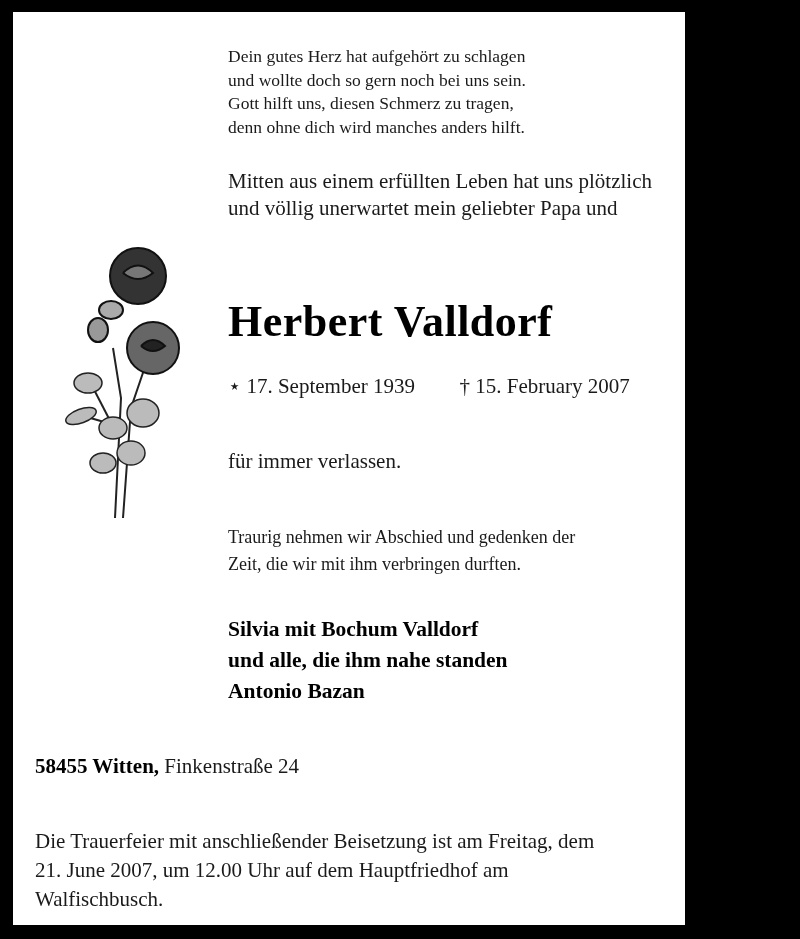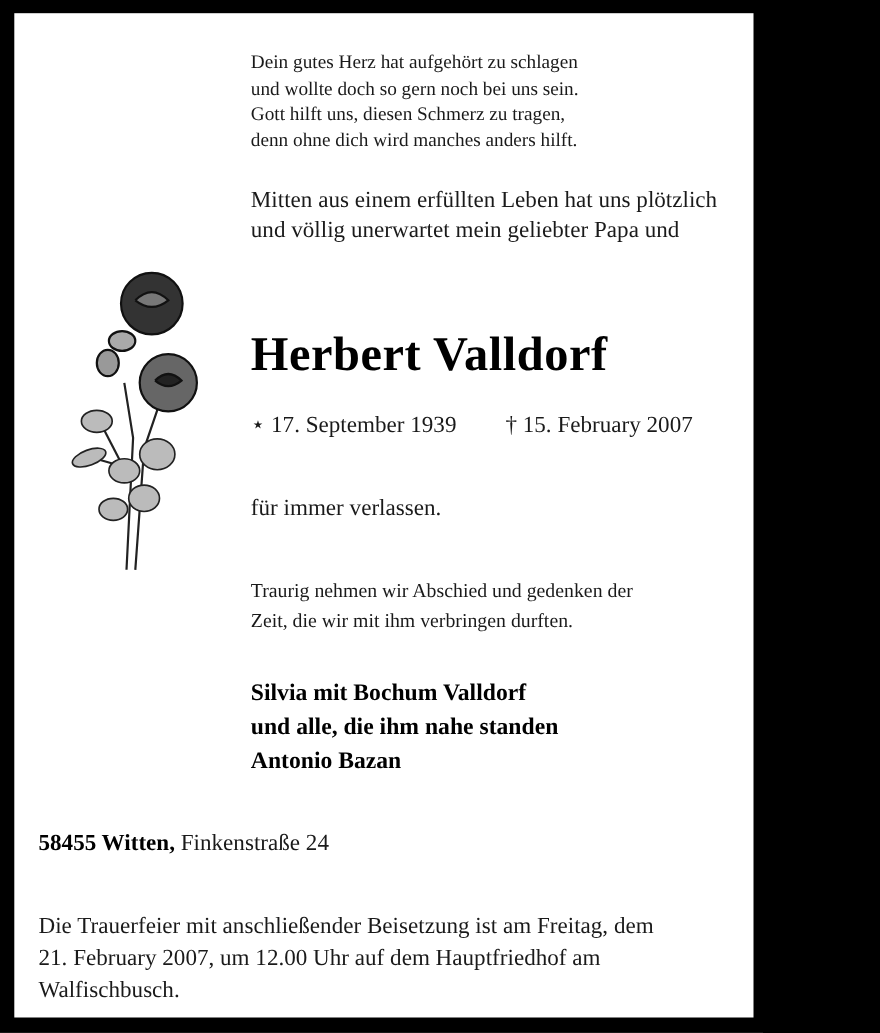--- a/index.html
+++ b/index.html
@@ -84,16 +84,16 @@
     <div>und alle, die ihm nahe standen</div>
     <div>Antonio Bazan</div>
   </div>
 
   <div class="abs addr">
     <div><b>58455 Witten,</b><span> Finkenstraße 24</span></div>
   </div>
 
   <div class="abs ceremony">
     <div>Die Trauerfeier mit anschließender Beisetzung ist am Freitag, dem</div>
-    <div>21. February 2007, um 12.00 Uhr auf dem Hauptfriedhof am</div>
+    <div>21. June 2007, um 12.00 Uhr auf dem Hauptfriedhof am</div>
     <div>Walfischbusch.</div>
   </div>
 </div>
 
 </body></html>

